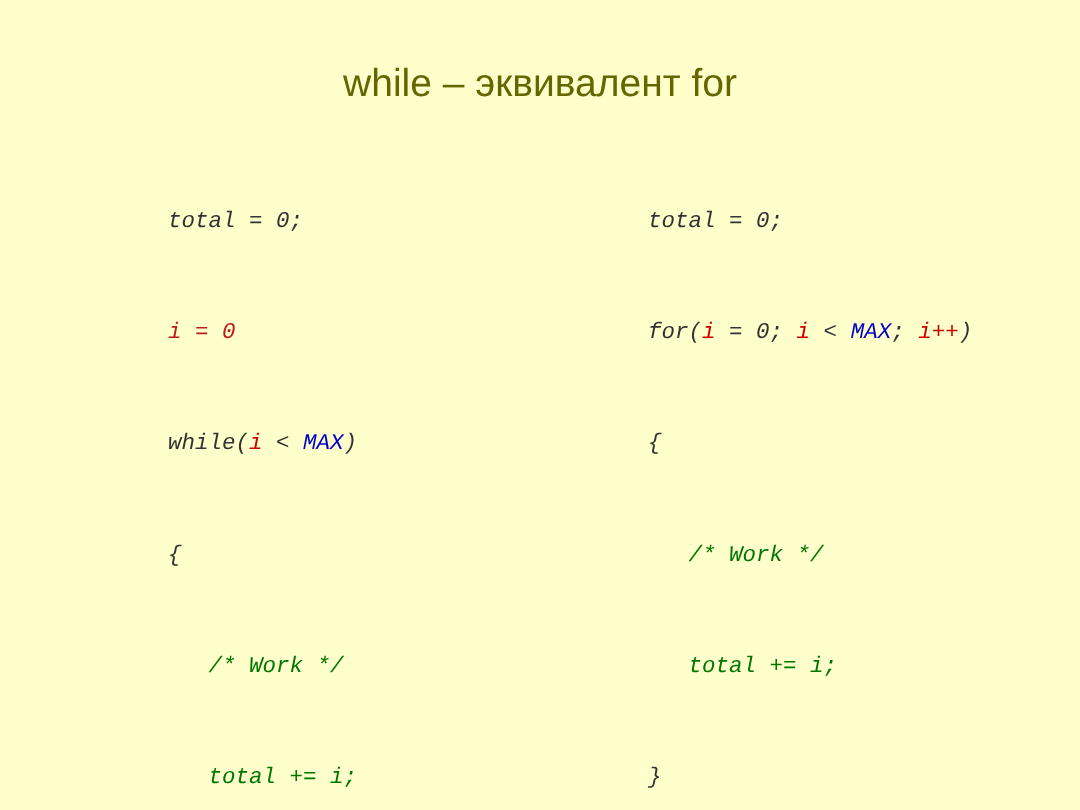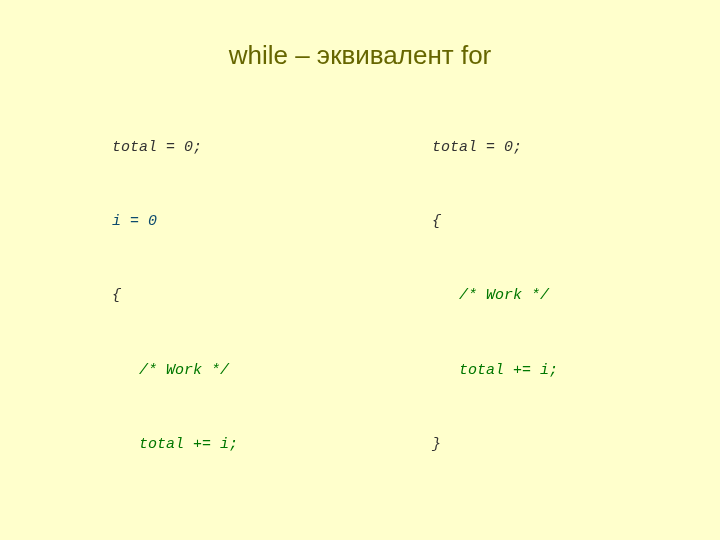--- a/index.html
+++ b/index.html
@@ -60,23 +60,26 @@
 
   <div class="code-area">
 
     <div class="code-block">
 
       <span class="code-line">
         <span style="color:#333333;">total = 0;</span>
       </span>
 
       <span class="code-line">
-        <span style="color:#0c4a6e;">i = 0</span>
+        <span style="color:#b91c1c;">i = 0</span>
       </span>
 
+      <span class="code-line">
+        <span style="color:#333333;">while(</span><span style="color:#cc0000;">i</span><span style="color:#333333;"> &lt; </span><span style="color:#0000cc;">MAX</span><span style="color:#333333;">)</span>
+      </span>
 
       <span class="code-line">
         <span style="color:#333333;">{</span>
       </span>
 
       <span class="code-line">
         <span style="color:#007700;">   /* Work */</span>
       </span>
 
       <span class="code-line">
@@ -84,20 +87,23 @@
       </span>
 
     </div>
 
     <div class="code-block">
 
       <span class="code-line">
         <span style="color:#333333;">total = 0;</span>
       </span>
 
+      <span class="code-line">
+        <span style="color:#333333;">for(</span><span style="color:#cc0000;">i</span><span style="color:#333333;"> = 0; </span><span style="color:#cc0000;">i</span><span style="color:#333333;"> &lt; </span><span style="color:#0000cc;">MAX</span><span style="color:#333333;">; </span><span style="color:#cc0000;">i++</span><span style="color:#333333;">)</span>
+      </span>
 
       <span class="code-line">
         <span style="color:#333333;">{</span>
       </span>
 
       <span class="code-line">
         <span style="color:#007700;">   /* Work */</span>
       </span>
 
       <span class="code-line">

